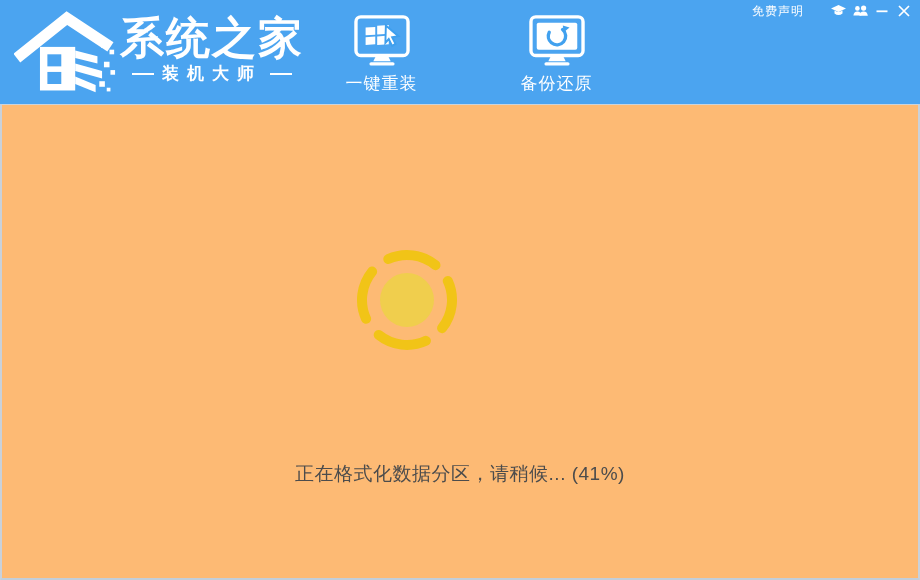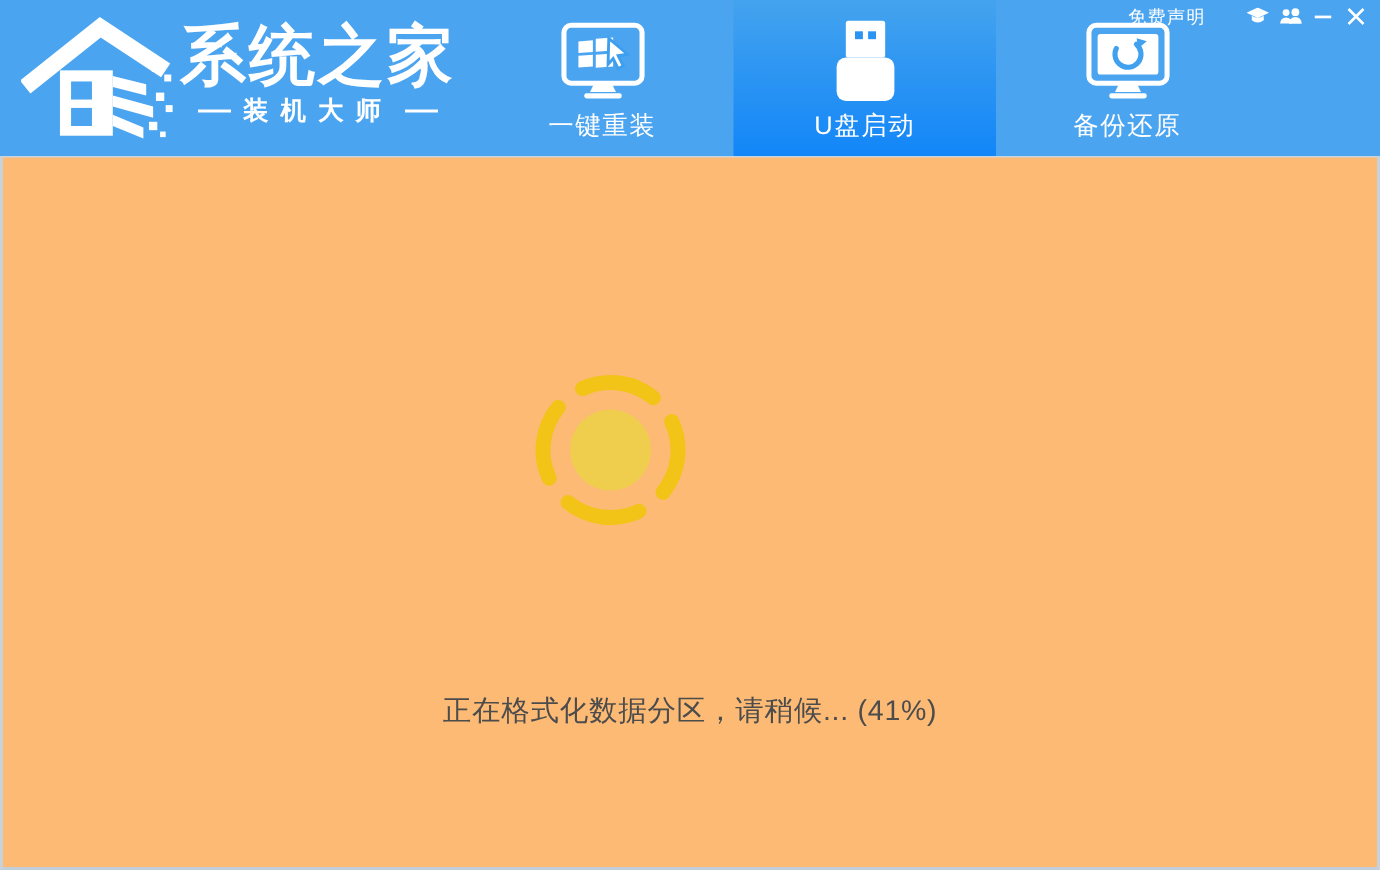--- a/index.html
+++ b/index.html
@@ -14,21 +14,21 @@
     background:#4BA4F0;
   }
   .brand{position:absolute;left:14px;top:6px;display:flex;align-items:flex-start;}
   .brand-house{width:102px;height:92px;}
   .brand-text{margin-left:4px;margin-top:12px;color:#fff;}
   .brand-title{font-size:44px;font-weight:bold;letter-spacing:2px;line-height:40px;}
   .brand-sub{display:flex;align-items:center;justify-content:center;margin-top:4px;}
   .brand-sub .dash{display:inline-block;width:22px;height:2px;background:#fff;margin:0 8px;}
   .brand-sub span{font-size:17px;letter-spacing:8px;font-weight:bold;}
   
-  .tabs{position:absolute;left:314px;top:0;height:104px;display:flex;}
+  .tabs{position:absolute;left:294px;top:0;height:104px;display:flex;}
   .tab{
     width:175px;height:104px;position:relative;cursor:pointer;
     display:flex;flex-direction:column;align-items:center;justify-content:flex-start;
   }
   .tab.active{background:linear-gradient(180deg,#44A3EE 0%,#1286F8 100%);}
   .tab .tab-icon{margin-top:14px;height:54px;display:flex;align-items:center;}
   .tab .tab-label{color:#fff;font-size:17px;margin-top:4px;letter-spacing:1px;}
   
   .titlebar-right{
     position:absolute;top:2px;right:6px;height:18px;
@@ -95,31 +95,20 @@
               <rect x="25" y="25" width="12" height="9" fill="#ffffff"></rect>
             </g>
             <path d="M34 12 L47 23 L40.5 24 L44 31 L40.5 33 L37 26 L33.5 30 Z" fill="#ffffff" stroke="#3E9FEE" stroke-width="2"></path>
             <path d="M24 43 h12 l3 6 h-18 z" fill="#ffffff"></path>
             <rect x="17" y="50" width="26" height="3.5" rx="1.7" fill="#ffffff"></rect>
           </svg>
         </span>
         <span class="tab-label">一键重装</span>
       </div>
 
-      <div class="tab active">
-        <span class="tab-icon">
-          <svg width="50" height="56" viewBox="0 0 56 64">
-            <rect x="13" y="1" width="30" height="28" rx="2" fill="#ffffff"></rect>
-            <rect x="20" y="9" width="6" height="6" fill="#2B93F2"></rect>
-            <rect x="30" y="9" width="6" height="6" fill="#2B93F2"></rect>
-            <rect x="6" y="29" width="44" height="33" rx="7" fill="#ffffff"></rect>
-          </svg>
-        </span>
-        <span class="tab-label">U盘启动</span>
-      </div>
 
       <div class="tab">
         <span class="tab-icon">
           <svg width="60" height="54" viewBox="0 0 60 56">
             <rect x="3" y="3" width="54" height="40" rx="5" fill="none" stroke="#ffffff" stroke-width="3.5"></rect>
             <rect x="9" y="9" width="42" height="28" rx="2" fill="#ffffff"></rect>
             <circle cx="30" cy="23" r="9" fill="none" stroke="#41A1EF" stroke-width="3.5" stroke-dasharray="40 17" stroke-linecap="round" transform="rotate(-50 30 23)"></circle>
             <polygon points="36,12 43,14 37,19" fill="#41A1EF"></polygon>
             <path d="M24 43 h12 l3 6 h-18 z" fill="#ffffff"></path>
             <rect x="17" y="50" width="26" height="3.5" rx="1.7" fill="#ffffff"></rect>

